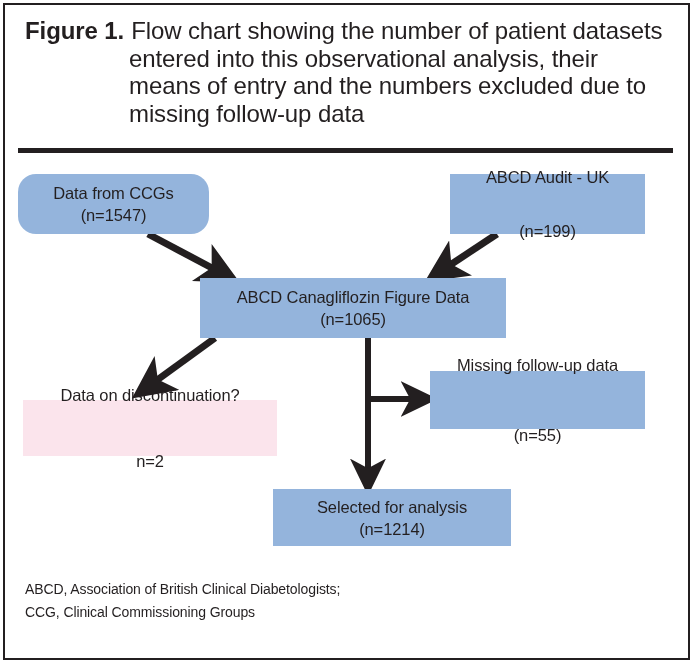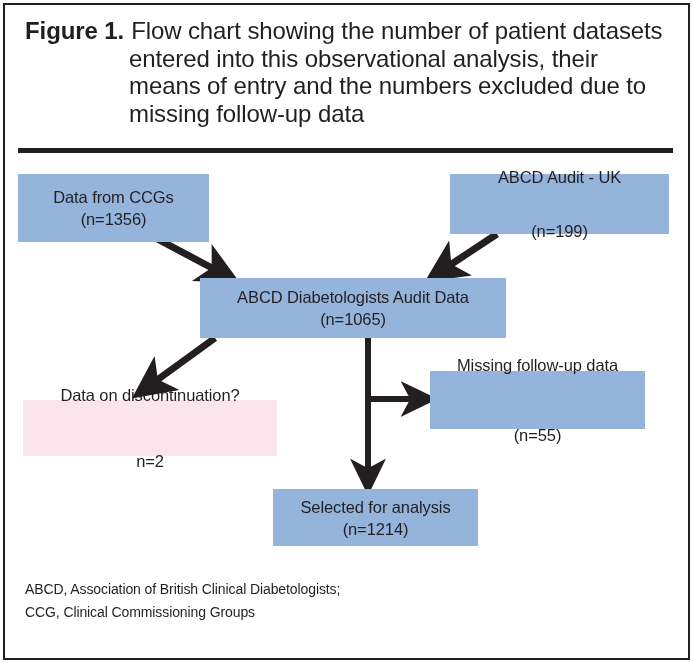--- a/index.html
+++ b/index.html
@@ -80,26 +80,26 @@
     justify-content: center;
     text-align: center;
     font-size: 16.5px;
     line-height: 22px;
     color: #231f20;
     letter-spacing: -0.1px;
   }
   .node-blue { background: #94b4dc; }
   .node-pink { background: #fbe4ec; }
 
-  #node-ccg      { left: 18px;  top: 174px; width: 191px; height: 68px; }
-  #node-audit    { left: 450px; top: 174px; width: 219px; height: 60px; gap: 32px; }
+  #node-ccg      { left: 18px;  top: 174px; width: 191px; height: 60px; border-radius: 18px; }
+  #node-audit    { left: 450px; top: 174px; width: 195px; height: 60px; gap: 32px; }
   #node-combined { left: 200px; top: 278px; width: 306px; height: 60px; }
   #node-discont  { left: 23px;  top: 400px; width: 254px; height: 56px; gap: 44px; }
   #node-missing  { left: 430px; top: 371px; width: 215px; height: 58px; gap: 48px; }
-  #node-selected { left: 273px; top: 489px; width: 205px; height: 57px; }
+  #node-selected { left: 273px; top: 489px; width: 238px; height: 57px; }
 
   .arrows {
     position: absolute;
     left: 0;
     top: 0;
     width: 693px;
     height: 663px;
     pointer-events: none;
   }
   
@@ -154,30 +154,30 @@
         <line x1="368" y1="338" x2="368" y2="485" stroke="#231f20" stroke-width="6" marker-end="url(#ah)"></line>
       </g>
 
       <g>
         <line x1="370" y1="399" x2="427" y2="399" stroke="#231f20" stroke-width="6" marker-end="url(#ah)"></line>
       </g>
     </svg>
 
     <div id="node-ccg" class="node node-blue">
       <span>Data from CCGs</span>
-      <span>(n=1356)</span>
+      <span>(n=1547)</span>
     </div>
 
     <div id="node-audit" class="node node-blue">
       <span>ABCD Audit - UK</span>
       <span>(n=199)</span>
     </div>
 
     <div id="node-combined" class="node node-blue">
-      <span>ABCD Diabetologists Audit Data</span>
+      <span>ABCD Canagliflozin Figure Data</span>
       <span>(n=1065)</span>
     </div>
 
     <div id="node-discont" class="node node-pink">
       <span>Data on discontinuation?</span>
       <span>n=2</span>
     </div>
 
     <div id="node-missing" class="node node-blue">
       <span>Missing follow-up data</span>

